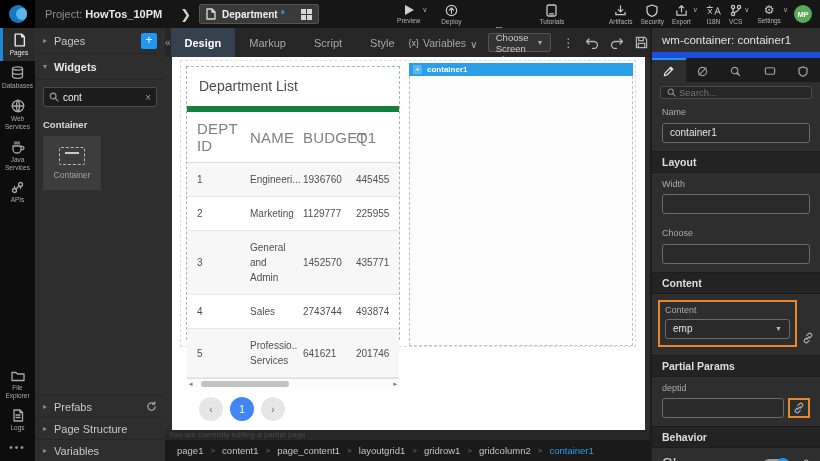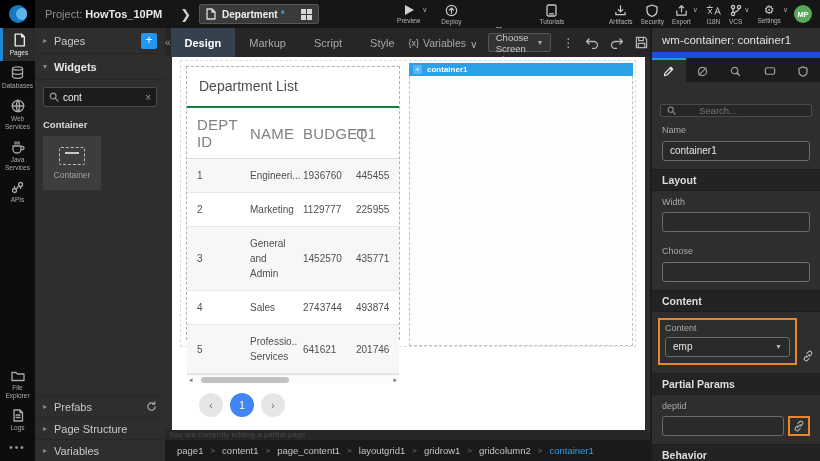--- a/index.html
+++ b/index.html
@@ -77,21 +77,21 @@
     display:flex; align-items:center; gap:8px; padding:0 7px; font-size:9.5px; color:#ccc; cursor:pointer; }
   .screen-size .dd { font-size:7px; color:#aaa; }
   .tbar-ic { margin-left:11px; color:#b5b5b5; cursor:pointer; display:flex; align-items:center; }
   .vdots { font-size:12px; }
 
   .canvas { flex:1; background:#2e2e2e; position:relative; overflow:hidden; }
   .canvas-white { position:absolute; left:7px; top:0; right:5px; bottom:0; background:#fff; }
   .grid-row { position:absolute; left:8px; top:3px; width:456px; height:287px; border:1px dashed #dadedf; display:flex; }
   .colA { width:222px; padding:5px 3px 6px 5px; }
   .table-card { height:100%; background:#fff; border:1px dashed #a9b3ba; display:flex; flex-direction:column; }
-  .tbl-title { padding:11px 12px 12px; font-size:14px; color:#4c4c4c; border-bottom:2px solid #15803d; }
+  .tbl-title { padding:11px 12px 12px; font-size:14px; color:#4c4c4c; border-bottom:6px solid #15803d; }
   table.dt { width:100%; border-collapse:collapse; table-layout:fixed; }
   table.dt th { font-size:15px; color:#818181; font-weight:normal; text-align:left; padding:8px 4px 8px 10px;
     border-bottom:1px solid #e0e0e0; letter-spacing:.2px; }
   table.dt td { font-size:10px; color:#4f4f4f; padding:9px 4px 9px 10px; border-bottom:1px solid #e8e8e8; vertical-align:middle; line-height:1.5; }
   table.dt tr.odd td { background:#f7f7f7; }
   .hscroll { height:10px; border-top:1px solid #e0e0e0; position:relative; background:#fbfbfb; flex:0 0 10px; }
   .hscroll .thumb { position:absolute; left:14px; top:2px; width:88px; height:6px; background:#c2c2c2; border-radius:3px; }
   .hscroll .ar { position:absolute; top:0; font-size:7px; color:#777; line-height:10px; }
   .pager { display:flex; align-items:center; gap:7px; padding:9px 0 9px 12px; }
   .pg { width:24px; height:24px; border-radius:50%; background:#e6e6e6; color:#6b6b6b; font-size:10px;
@@ -108,22 +108,22 @@
   .bc-sep { font-size:8px; color:#7a7a7a; }
   .bc-item.active { color:#2f9fe8; }
 
   
   .rightpanel { position:absolute; left:650px; top:28px; width:170px; height:433px; background:#2e2e2e;
     color:#c9c9c9; overflow:hidden; display:flex; flex-direction:column; border-left:2px solid #1c1c1c; }
   .rp-header { padding:6px 10px; font-size:11.5px; color:#e2e2e2; background:#2e2e2e; border-bottom:6px solid #1d4ed8; }
   .rp-tabs { display:flex; background:#1c1c1c; height:24px; flex:0 0 24px; }
   .rp-tab { flex:1; display:flex; align-items:center; justify-content:center; color:#9d9d9d; cursor:pointer; border-top:2px solid transparent; }
   .rp-tab.active { background:#2e2e2e; color:#e8e8e8; border-top:2px solid #2196f3; }
-  .rp-search { margin:22px 8px 2px; height:19px; background:#262626; border:1px solid #4a4a4a; border-radius:2px;
-    display:flex; align-items:center; gap:23px; padding:0 6px; }
+  .rp-search { margin:4px 8px 2px; height:19px; background:#262626; border:1px solid #4a4a4a; border-radius:2px;
+    display:flex; align-items:center; gap:3px; padding:0 6px; }
   .rp-search input { flex:1; width:90px; background:transparent; border:none; outline:none; color:#ddd; font-size:9.5px; font-family:inherit; }
   .fld { padding:6px 10px 8px; }
   .fld .flabel { font-size:9px; color:#a9a9a9; margin-bottom:5px; }
   .tin { width:100%; height:20px; background:#2a2a2a; border:1px solid #6b6b6b; border-radius:3px;
     color:#e4e4e4; font-size:10px; padding:0 7px; outline:none; font-family:inherit; }
   .sec { background:#232323; border-top:1px solid #1d1d1d; border-bottom:1px solid #1d1d1d;
     padding:4px 10px; font-size:10.5px; font-weight:bold; color:#dedede; flex:0 0 auto; }
   .sel { height:20px; background:#2a2a2a; border:1px solid #6b6b6b; border-radius:3px; display:flex;
     align-items:center; padding:0 7px; font-size:10px; color:#e4e4e4; cursor:pointer; }
   .sel .dd { margin-left:auto; font-size:7px; color:#bbb; }

